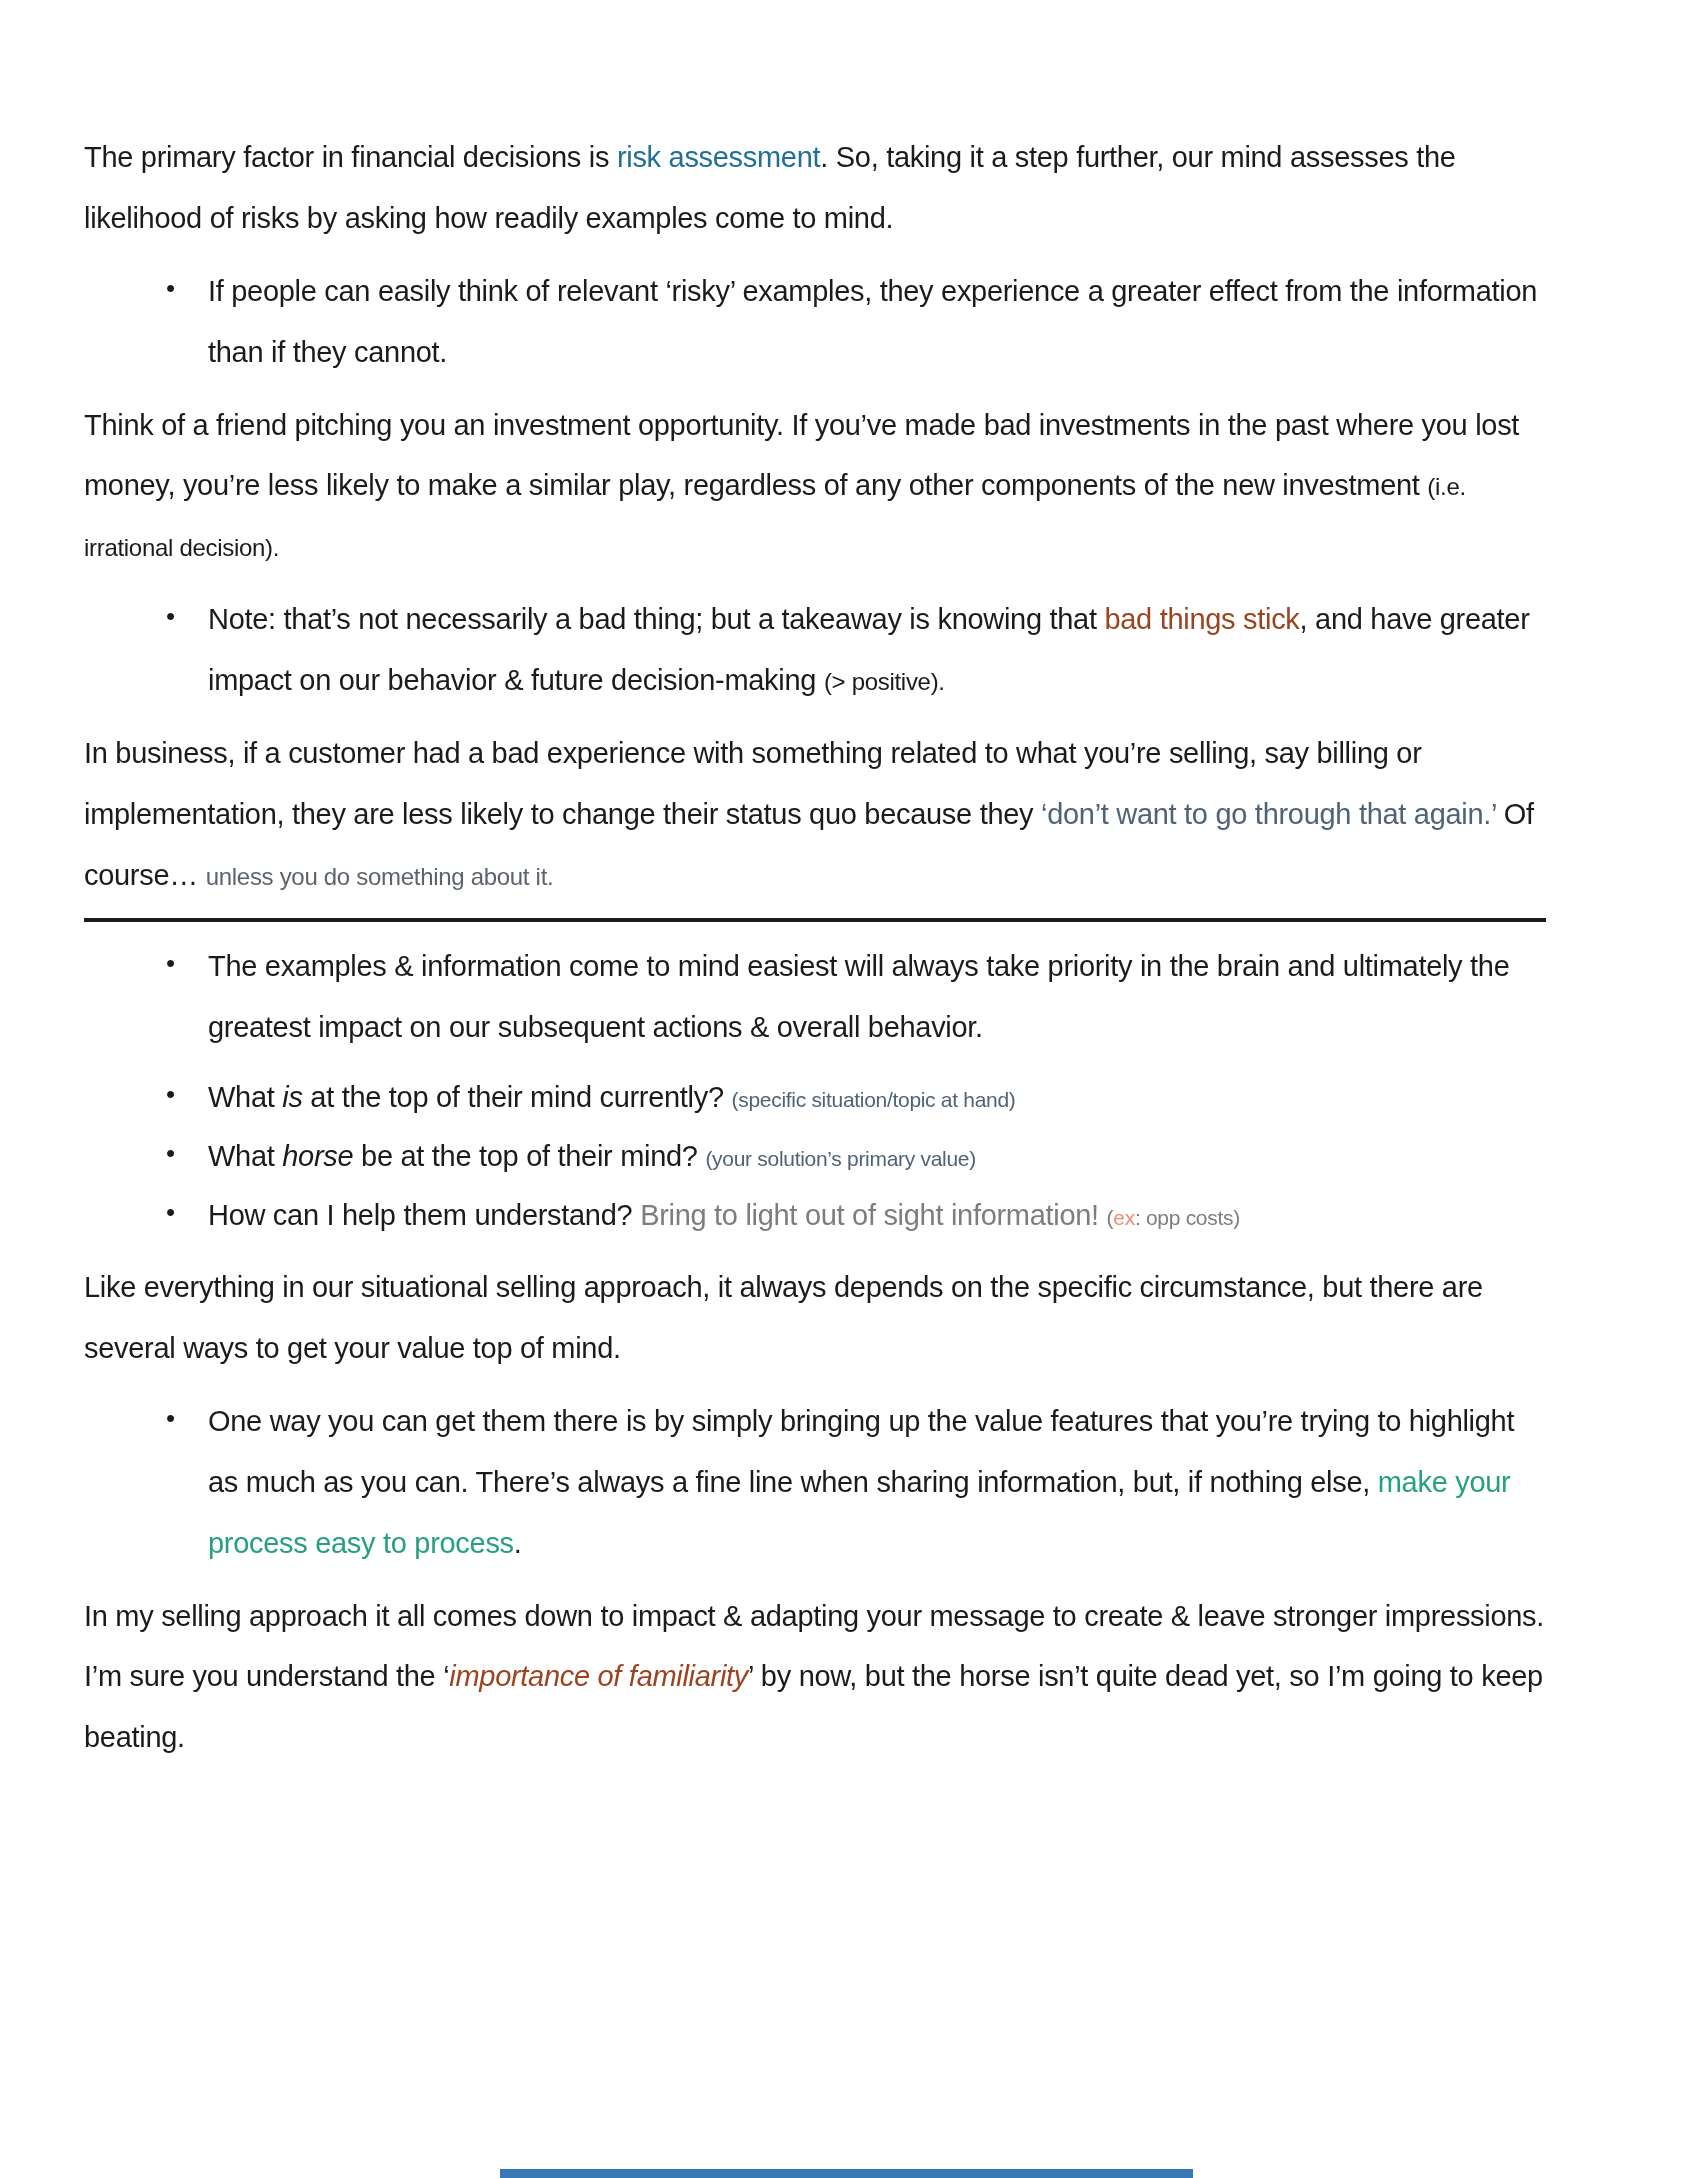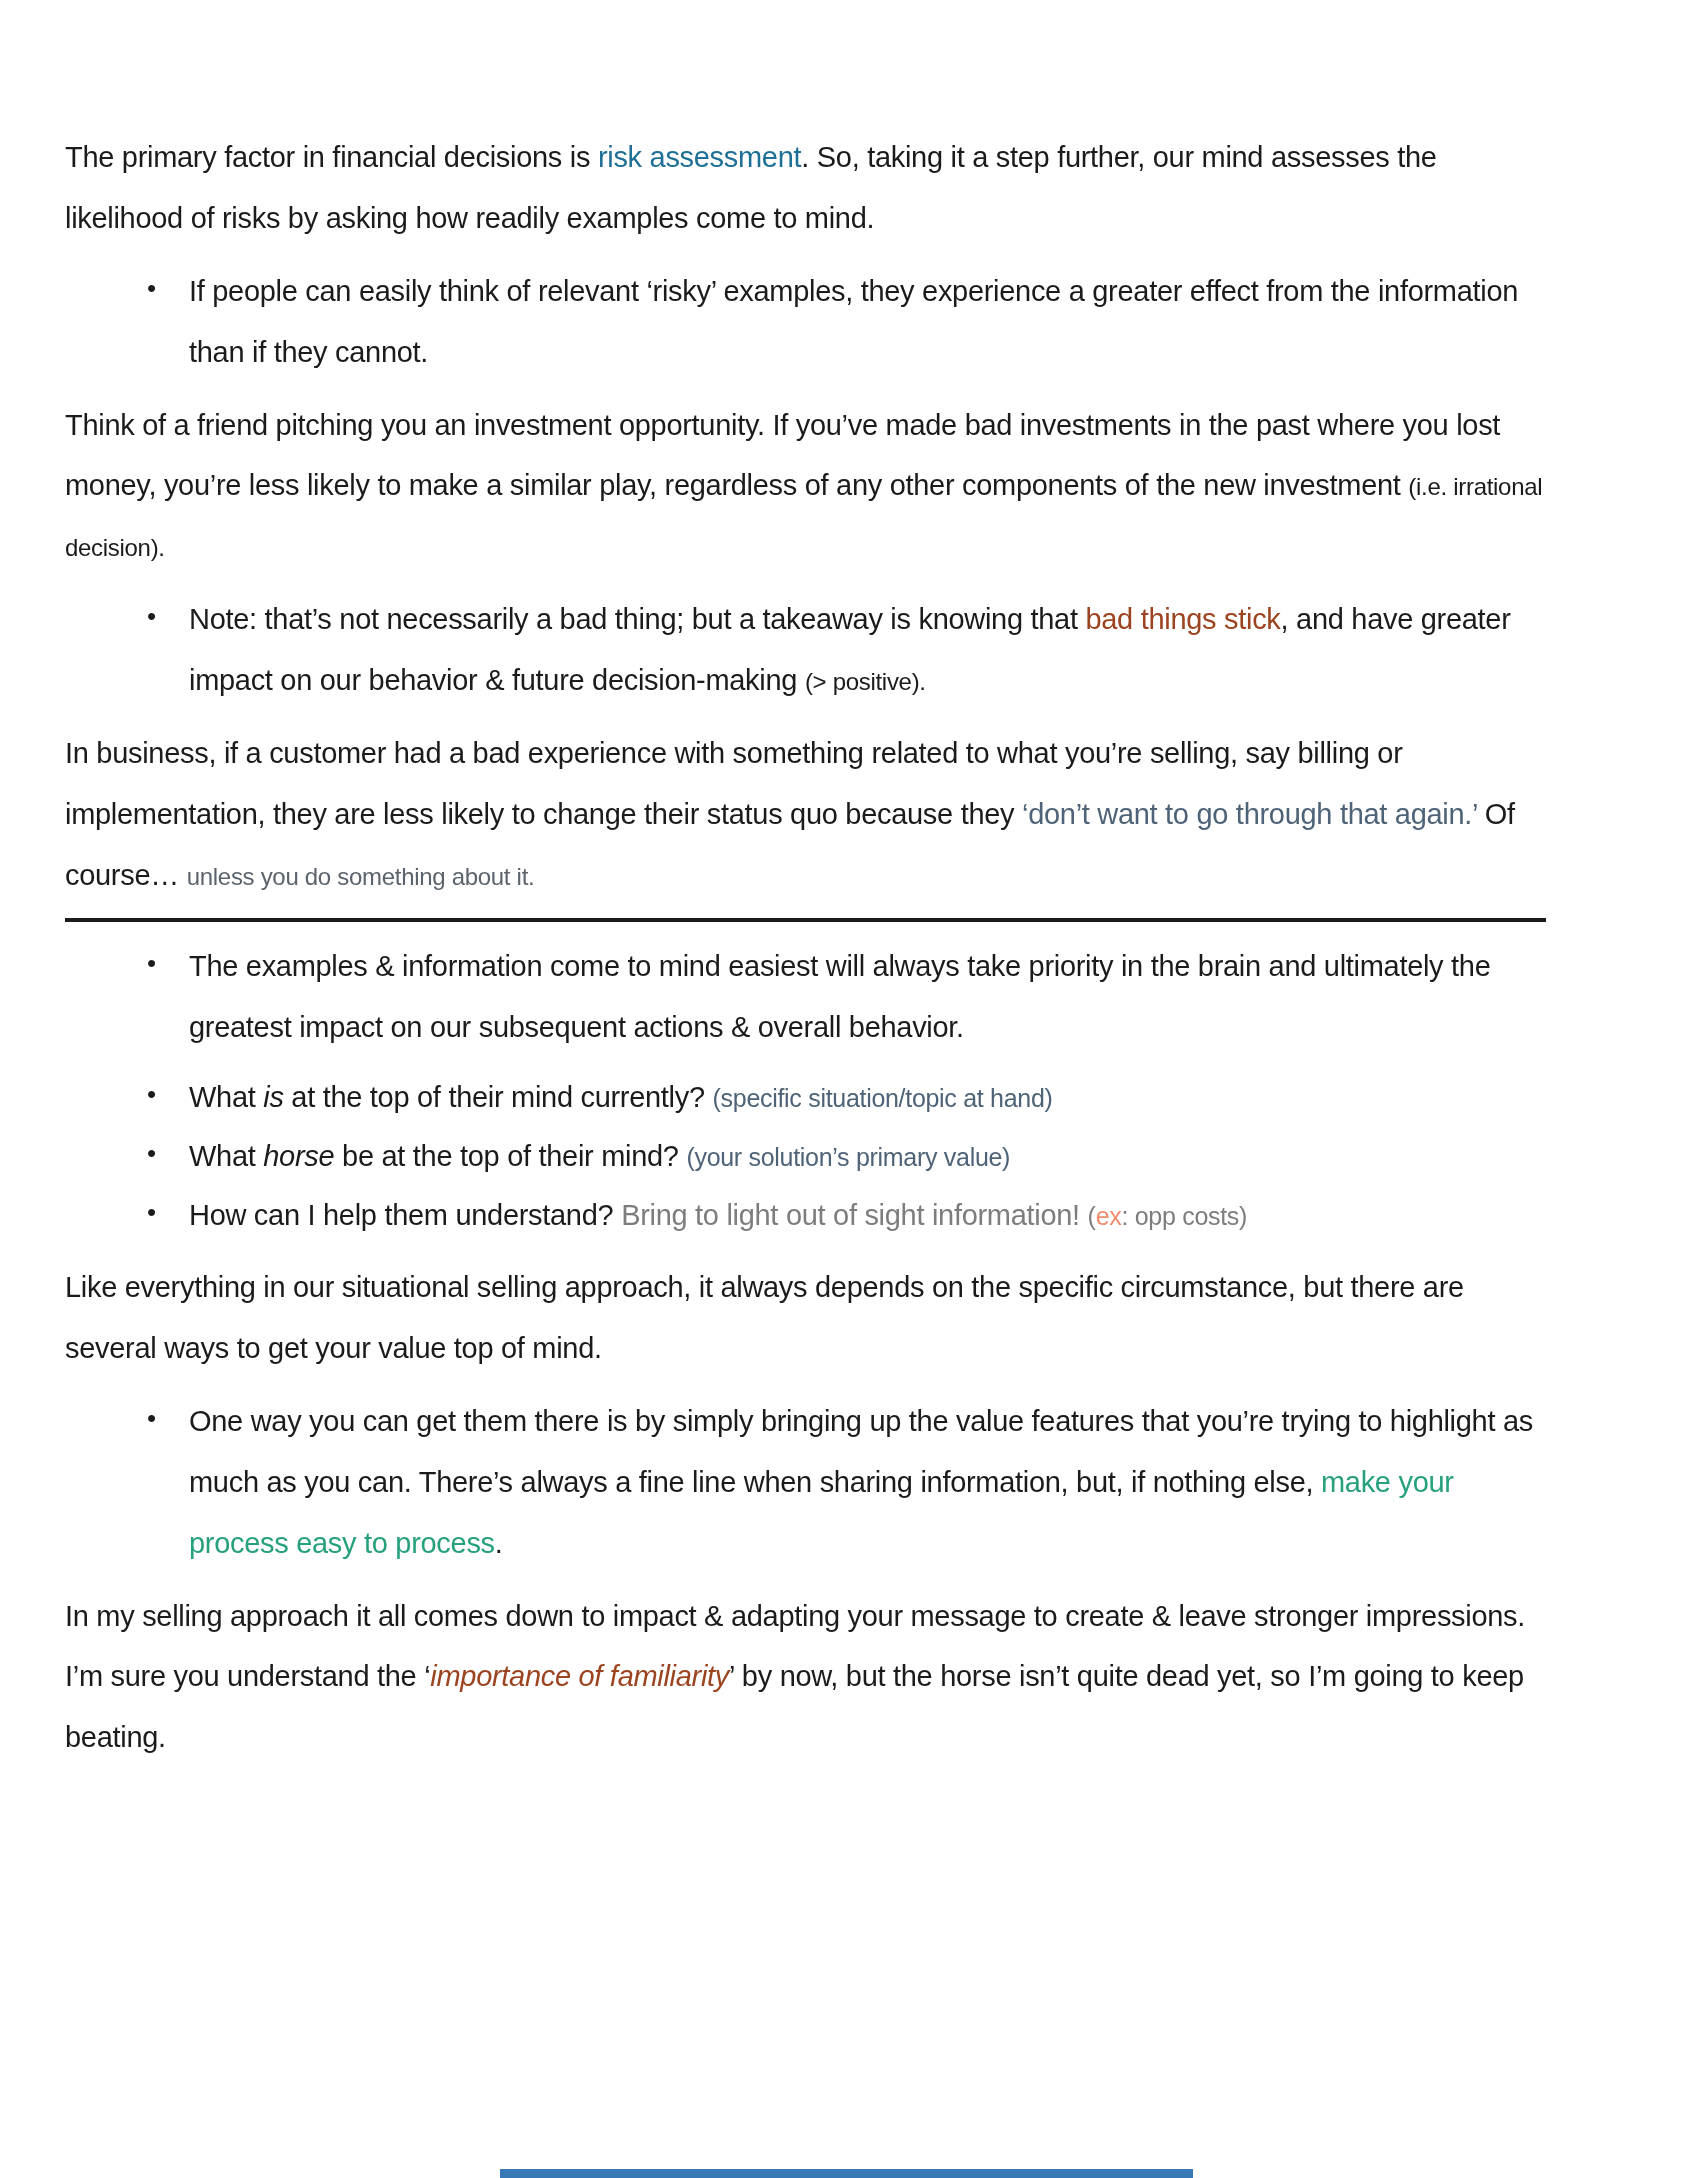--- a/index.html
+++ b/index.html
@@ -10,21 +10,21 @@
   .page {
     position: relative;
     width: 1683px;
     height: 2178px;
     background: #ffffff;
     overflow: hidden;
     font-family: "Liberation Sans", "DejaVu Sans", sans-serif;
     color: var(--ink, #1b1b1b);
   }
   .content {
-    padding: 127px 137px 0 65px;
+    padding: 127px 137px 0 84px;
   }
   .para {
     font-size: 29px;
     line-height: 2.1;
     letter-spacing: -0.3px;
     margin: 0 0 12px 0;
     color: var(--ink, #1b1b1b);
   }
   .bullet {
     position: relative;
@@ -47,21 +47,21 @@
   .rust   { color: var(--rust, #9c431f); }
   .slate  { color: var(--slate, #4e6377); }
   .green-dark   { color: var(--green-dark, #1f7a5e); }
   .green-bright { color: var(--green-bright, #27a17d); }
   .salmon { color: var(--salmon, #ee8e6e); }
   .gray-light   { color: var(--gray-light, #7d7d7d); font-weight: normal; }
   .gray-note    { color: var(--gray-note, #5b646c); }
   .b { font-weight: normal; }
   .i { font-style: italic; }
   .sm  { font-size: 24px; margin-top: 40px; }
-  .sm2 { font-size: 25px; }
+  .sm2 { font-size: 21px; }
   .divider {
     border: none;
     border-top: 4px solid var(--ink, #1b1b1b);
     margin: 8px 0 14px 0;
   }
   .bottom-bar {
     position: absolute;
     bottom: 0;
     left: 500px;
     width: 693px;

